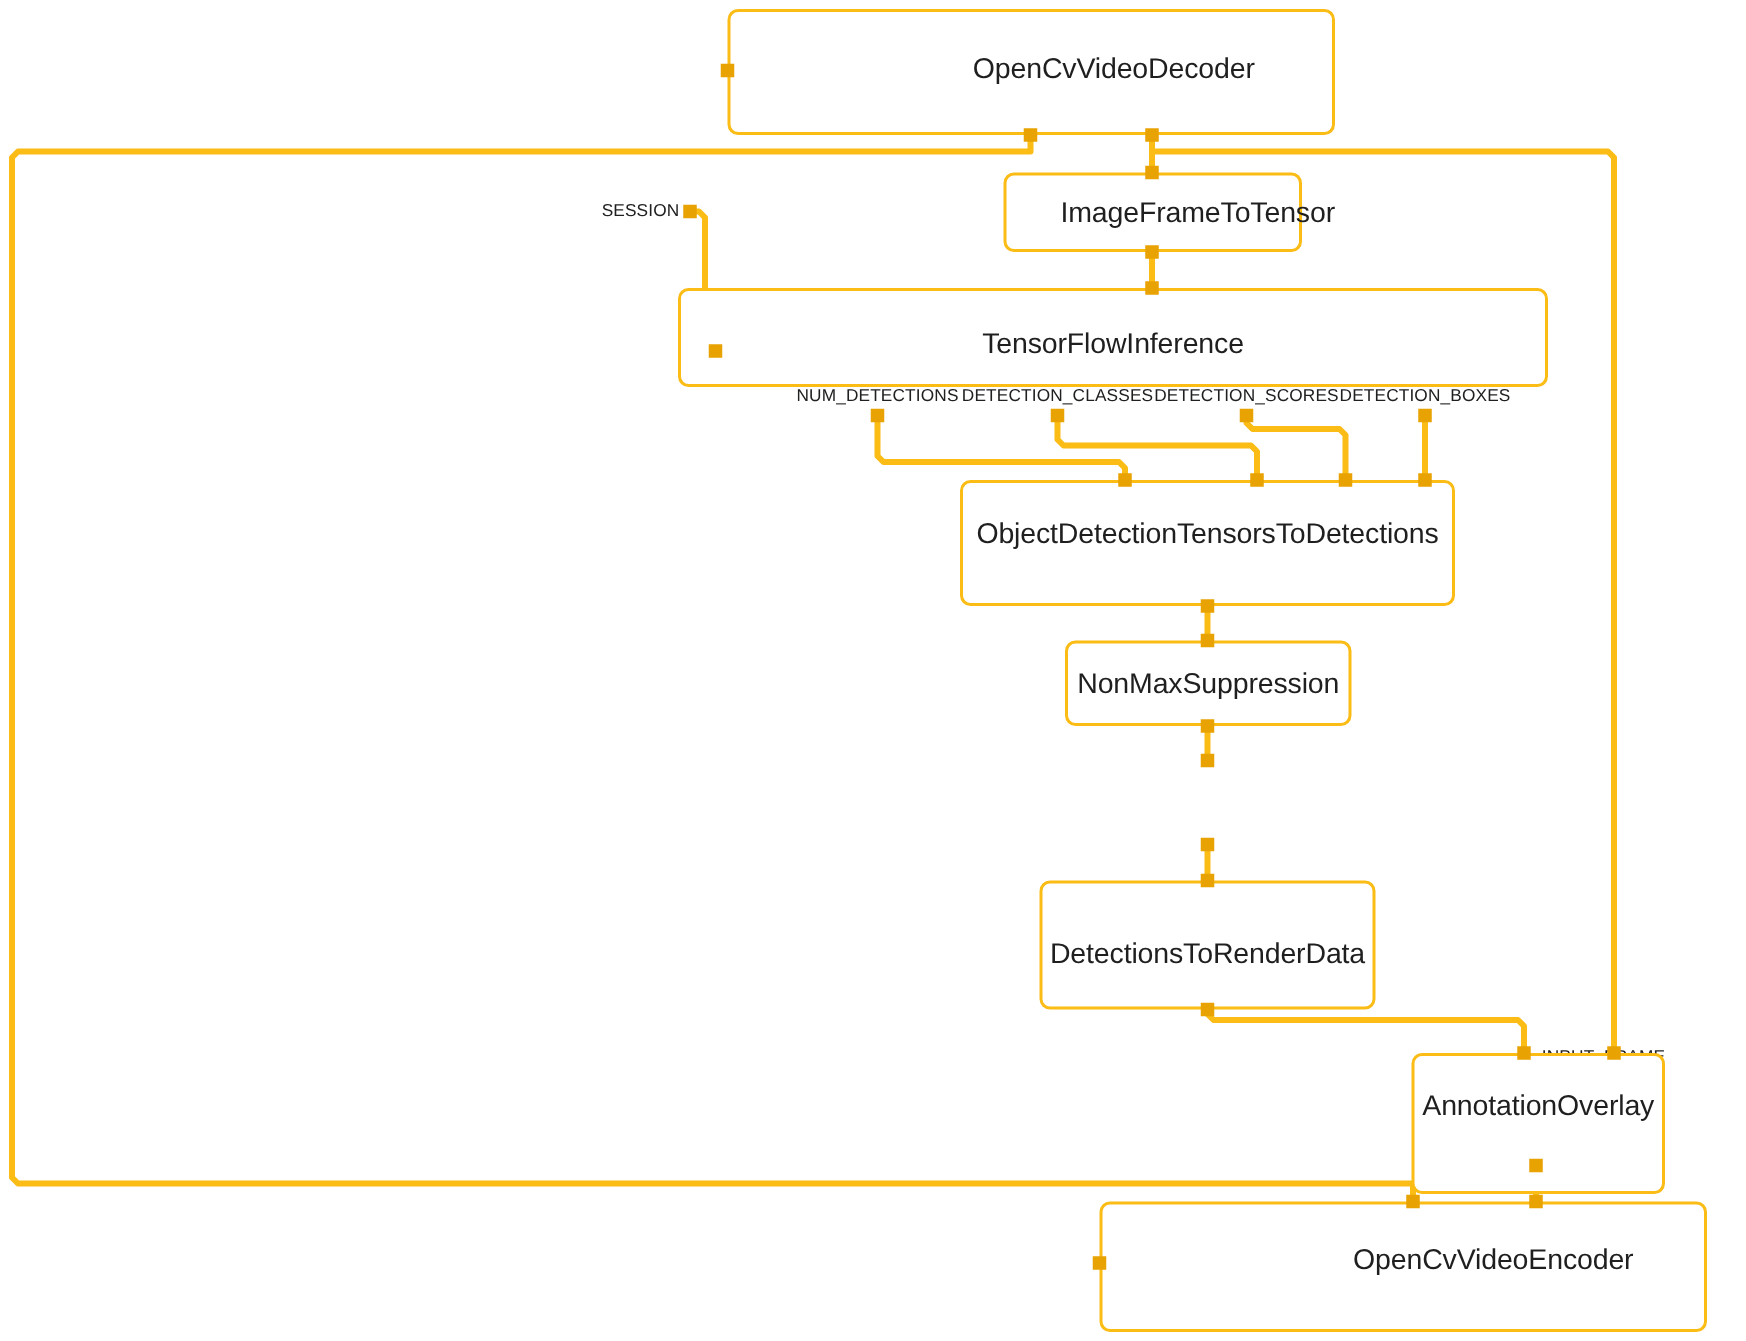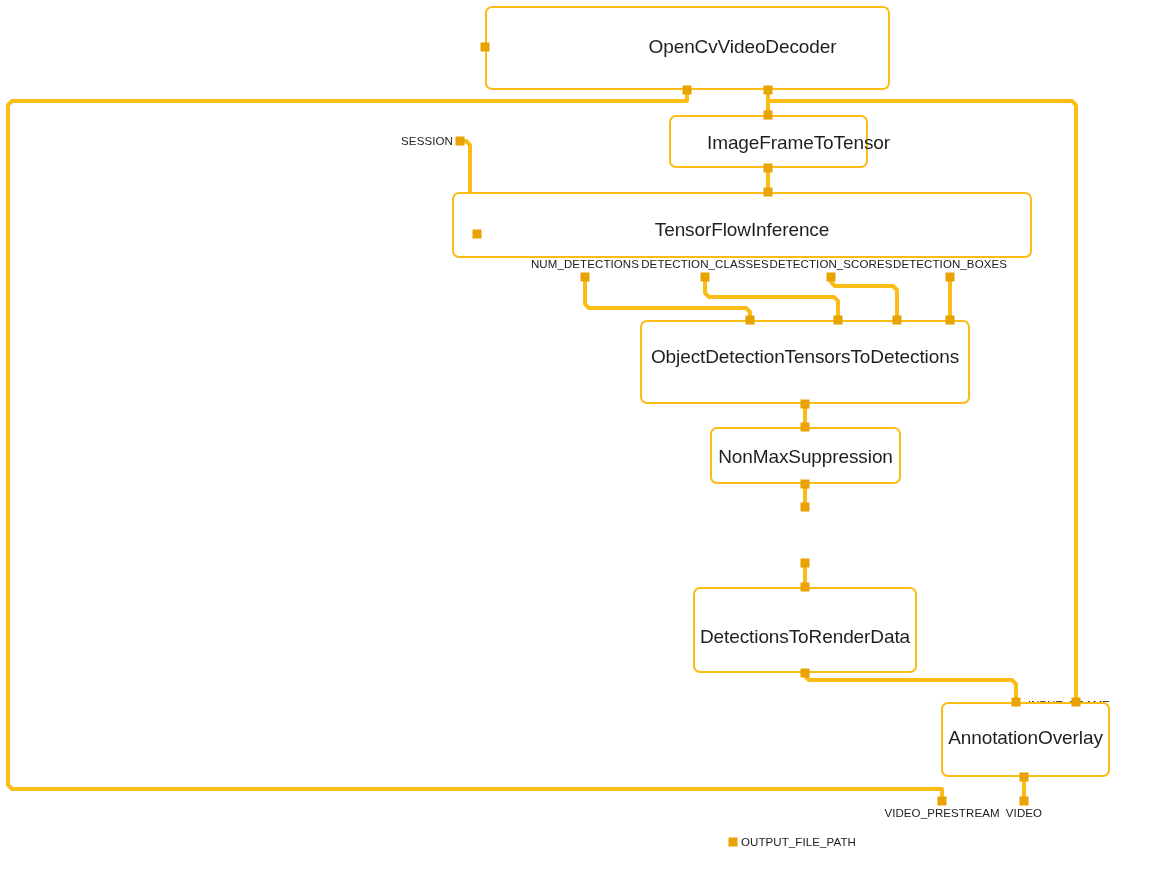--- a/index.html
+++ b/index.html
@@ -165,30 +165,33 @@
   <div class="port bottom" style="left:805px; top:563px;"></div>
 
   <div class="node" style="left:693px; top:587px; width:224px; height:86px;">
     <div class="node-title" style="top:25px; left:0; right:0;margin-top:12px;">DetectionsToRenderData</div>
   </div>
   <div class="port top" style="left:805px; top:587px;"></div>
   <div class="port-label" style="left:805px; top:593px;">DETECTIONS</div>
   <div class="port bottom" style="left:805px; top:673px;"></div>
   <div class="port-label" style="left:805px; top:653px;">RENDER_DATA</div>
 
-  <div class="node" style="left:941px; top:702px; width:169px; height:75px;">
+  <div class="node" style="left:941px; top:702px; width:169px; height:94px;">
     <div class="node-title" style="top:23px; left:0; right:0;">AnnotationOverlay</div>
   </div>
   <div class="port top" style="left:1016px; top:702px;"></div>
   <div class="port-label" style="left:1016px; top:699px;">1</div>
   <div class="port top" style="left:1076px; top:702px;"></div>
   <div class="port-label" style="left:1069px; top:699px;">INPUT_FRAME</div>
   <div class="port bottom" style="left:1024px; top:777px;"></div>
   <div class="port-label" style="left:1024px; top:758px;">OUTPUT_FRAME</div>
 
+  <div class="node" style="left:733px; top:801px; width:405px; height:87px;">
+    <div class="node-title" style="top:27px; left:120px; right:0;">OpenCvVideoEncoder</div>
+  </div>
   <div class="port top" style="left:942px; top:801px;"></div>
   <div class="port-label" style="left:942px; top:807px;">VIDEO_PRESTREAM</div>
   <div class="port top" style="left:1024px; top:801px;"></div>
   <div class="port-label" style="left:1024px; top:807px;">VIDEO</div>
   <div class="port left" style="left:733px; top:842px;"></div>
   <div class="port-label left-side" style="left:741px; top:836px;">OUTPUT_FILE_PATH</div>
 
 </div>
 
 </body></html>

